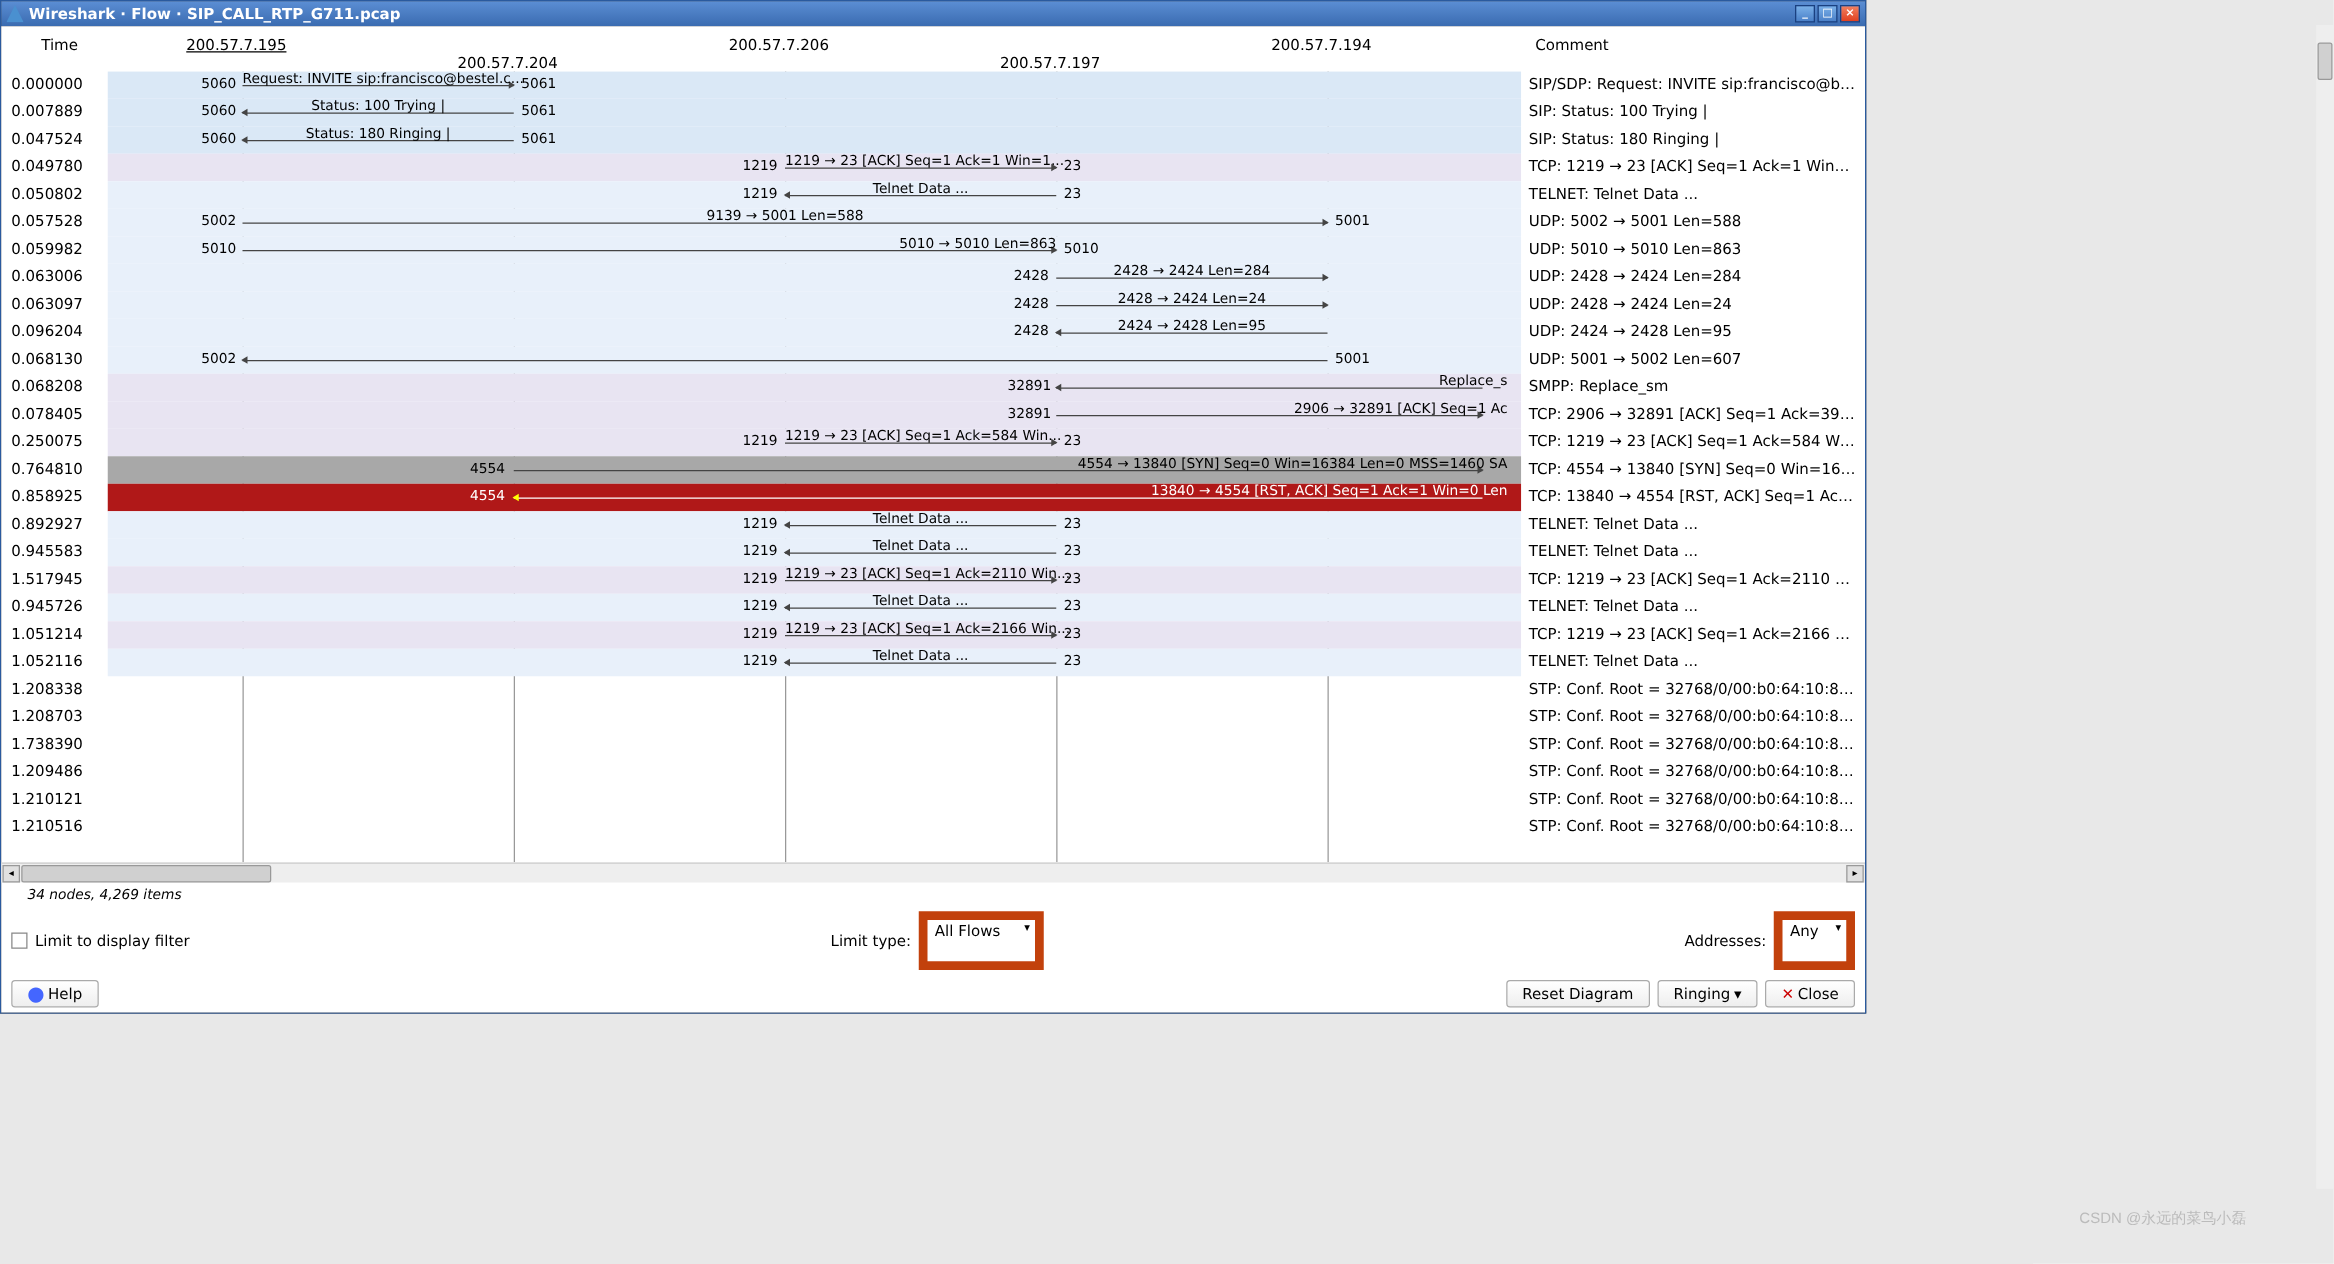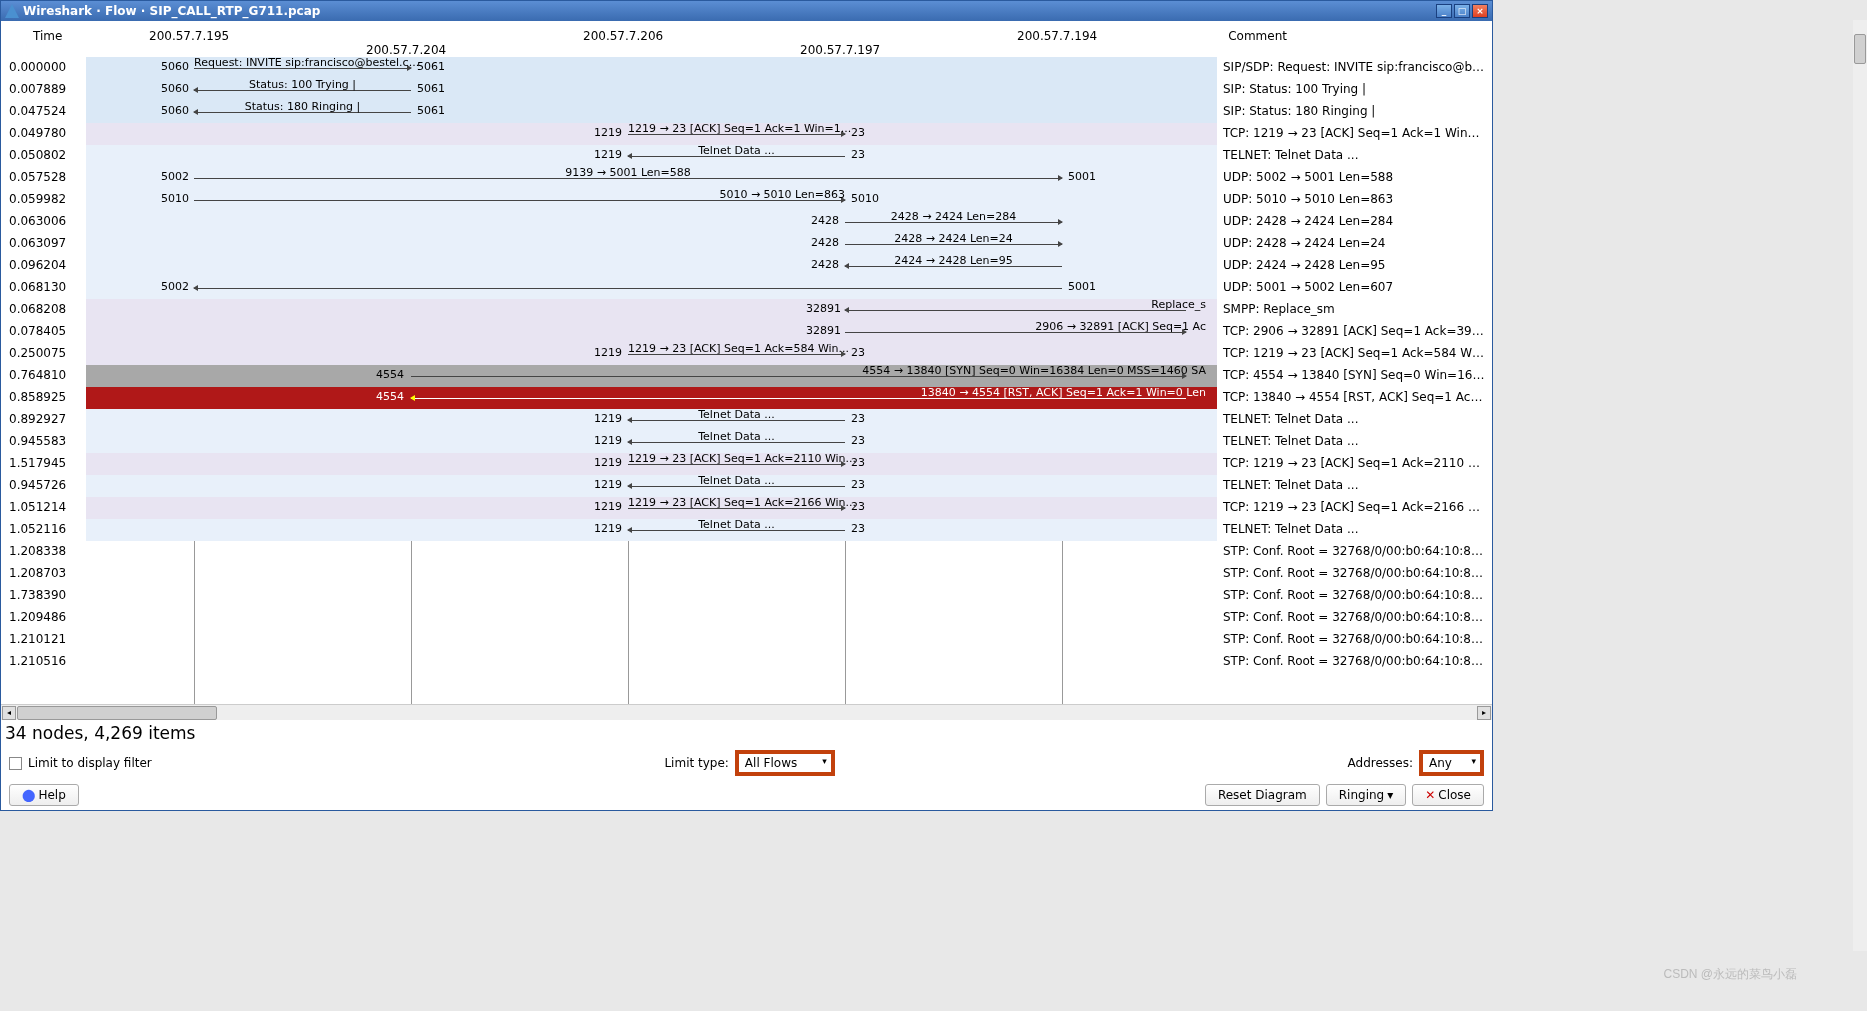--- a/index.html
+++ b/index.html
@@ -31,24 +31,24 @@
 .arrow.right::after{right:-1px;border-left:5px solid #444}
 .arrow.left::after{left:-1px;border-right:5px solid #444}
 .arrow.red{background:#fff}
 .arrow.red.left::after{border-right-color:#ff0}
 .lbl{position:absolute;font-size:11px;top:-1px;white-space:nowrap;text-align:center}
 .comment-col{width:275px;font-size:12px;overflow:hidden}
 .comment-row{height:22px;padding:3px 6px 0;white-space:nowrap;overflow:hidden;text-overflow:ellipsis}
 .hscroll{height:16px;background:#eee;border-top:1px solid #ccc;position:relative}
 .hscroll-thumb{position:absolute;left:16px;width:200px;height:14px;top:1px;background:#d0d0d0;border:1px solid #999;border-radius:2px}
 .hscroll-btn{position:absolute;width:14px;height:14px;top:1px;background:#e0e0e0;border:1px solid #999;text-align:center;font-size:8px;line-height:12px}
-.status{padding:3px 4px;font-size:17px}
+.status{padding:3px 21px;font-style:italic;font-size:11px}
 .controls{padding:4px 8px;display:flex;align-items:center;gap:6px}
 .chk{width:13px;height:13px;border:1px solid #888;background:#fff}
-.sel{border:4px solid #c2410c;background:#fff;padding:2px 20px 2px 6px;position:relative;font-size:12px}
+.sel{border:7px solid #c2410c;background:#fff;padding:2px 20px 17px 6px;position:relative;font-size:12px}
 .sel::after{content:'▾';position:absolute;right:4px;font-size:9px}
 .btnbar{padding:4px 8px;display:flex;gap:6px;justify-content:flex-end}
 .btn{border:1px solid #aaa;background:linear-gradient(#fff,#eee);padding:3px 12px;border-radius:3px;font-size:12px;display:flex;align-items:center;gap:3px}
 .vscroll{position:absolute;right:0;top:20px;bottom:60px;width:14px;background:#eee}
 .vscroll-thumb{position:absolute;top:14px;width:12px;left:1px;height:30px;background:#d0d0d0;border:1px solid #999;border-radius:2px}
 .watermark{position:absolute;right:70px;bottom:28px;color:#bbb;font-size:12px;font-family:sans-serif;pointer-events:none}
 </style>
 </head>
 <body>
 
@@ -61,21 +61,21 @@
       <div class="tb-btn">□</div>
       <div class="tb-btn tb-close">×</div>
     </div>
   </div>
 
   <div class="content">
     <div class="headers">
       <span class="hdr" style="left:32px">Time</span>
       <span class="hdr" style="right:205px">Comment</span>
       <div id="node-headers">
-          <span class="hdr" style="left: 148px;">200.57.7.195</span>
+          <span class="hdr" style="left: 148px; text-decoration: underline;">200.57.7.195</span>
           <span class="hdr2" style="left: 365px;">200.57.7.204</span>
           <span class="hdr" style="left: 582px;">200.57.7.206</span>
           <span class="hdr2" style="left: 799px;">200.57.7.197</span>
           <span class="hdr" style="left: 1016px;">200.57.7.194</span>
         </div>
     </div>
 
     <div class="flow-area">
       <div class="time-col" id="time-col">
           <div class="time-row">0.000000</div>

